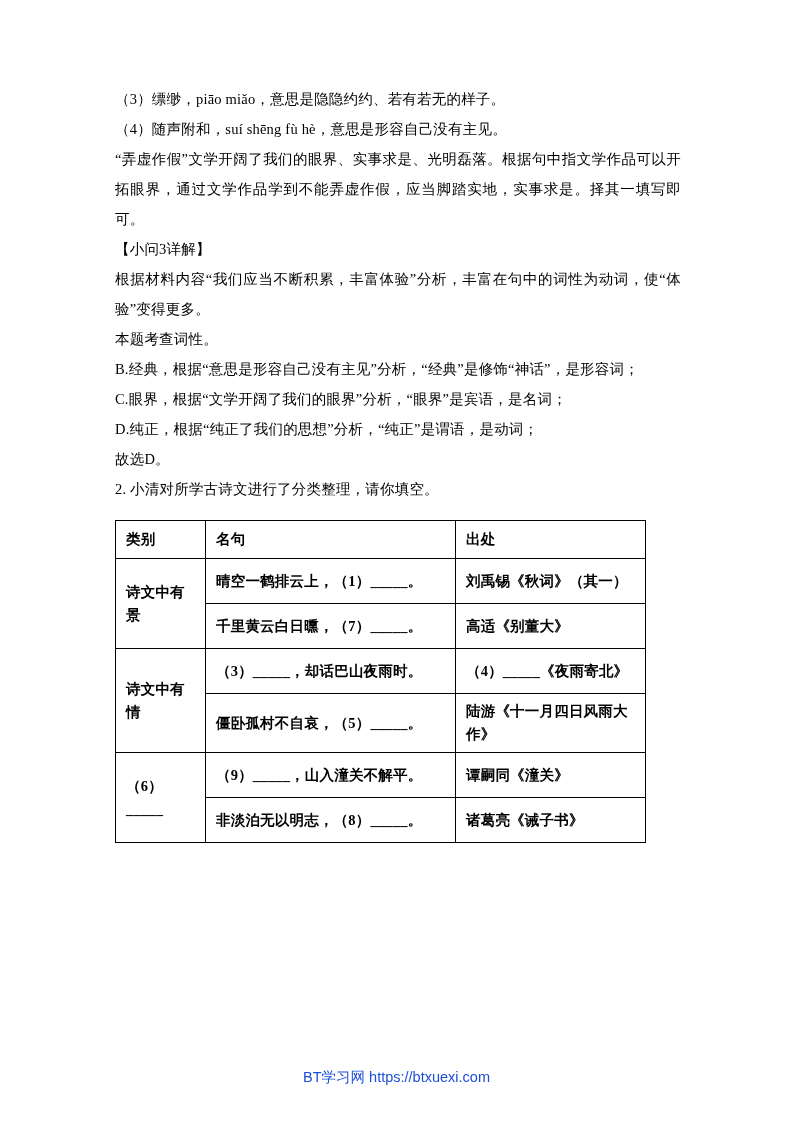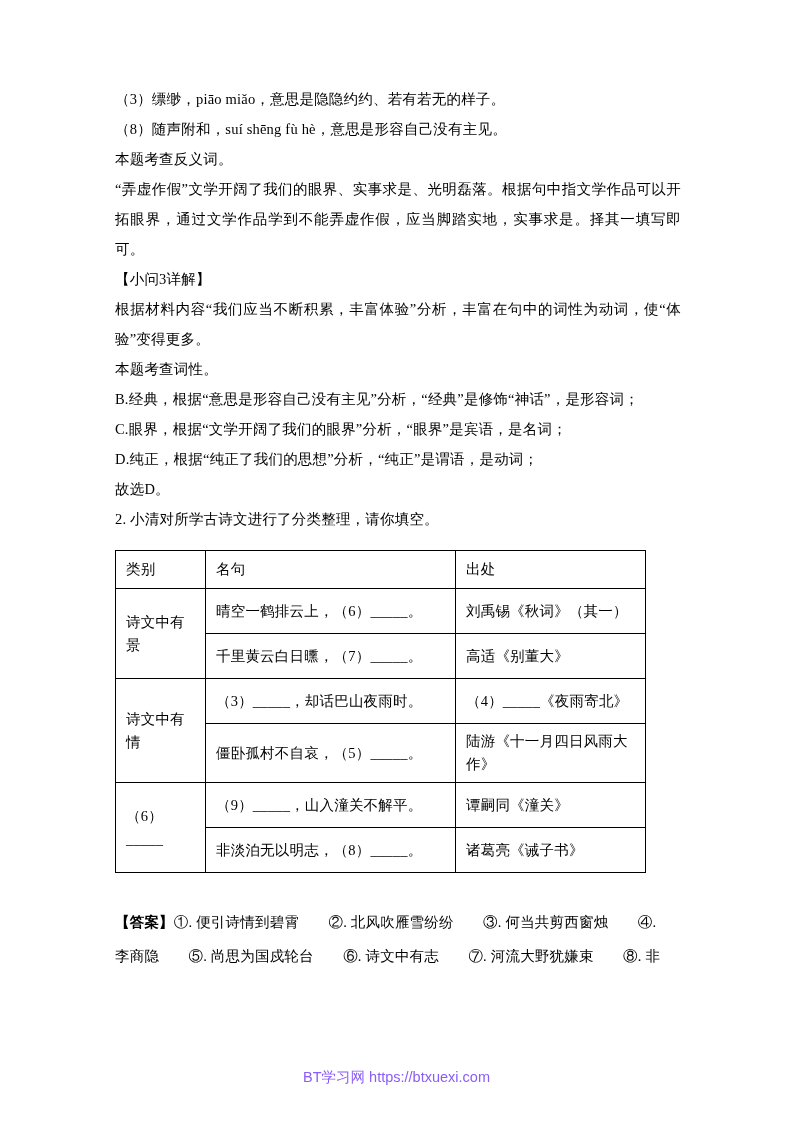--- a/index.html
+++ b/index.html
@@ -29,21 +29,21 @@
   table.q-table {
     border-collapse: collapse;
     table-layout: fixed;
     width: 530px;
     margin-top: 16px;
   }
   table.q-table th,
   table.q-table td {
     border: 1px solid #000000;
     font-size: 14.5px;
-    font-weight: normal;
+    font-weight: bold;
     text-align: left;
     vertical-align: middle;
     padding: 6px 10px;
     line-height: 23px;
     letter-spacing: 0.2px;
   }
   table.q-table th { height: 38px; }
   table.q-table td { height: 45px; }
   .answer {
     margin-top: 32px;
@@ -51,34 +51,33 @@
     line-height: 34px;
     letter-spacing: 0.2px;
   }
   .answer-label { font-weight: bold; }
   .footer {
     position: absolute;
     left: 0;
     right: 0;
     top: 1068px;
     text-align: center;
-    color: #8b5cf6;
+    color: #1d4ed8;
     font-size: 14.5px;
     font-family: "Liberation Sans", "DejaVu Sans", sans-serif;
   }
 </style>
 </head>
 <body>
 
 <div class="page">
   <div class="content">
 
     <p class="para">（3）缥缈，piāo miǎo，意思是隐隐约约、若有若无的样子。</p>
-    <p class="para">（8）随声附和，suí shēng fù hè，意思是形容自己没有主见。</p>
-    <p class="para">本题考查反义词。</p>
+    <p class="para">（4）随声附和，suí shēng fù hè，意思是形容自己没有主见。</p>
     <p class="para">“弄虚作假”文学开阔了我们的眼界、实事求是、光明磊落。根据句中指文学作品可以开拓眼界，通过文学作品学到不能弄虚作假，应当脚踏实地，实事求是。择其一填写即可。</p>
     <p class="para">【小问3详解】</p>
     <p class="para">根据材料内容“我们应当不断积累，丰富体验”分析，丰富在句中的词性为动词，使“体验”变得更多。</p>
     <p class="para">本题考查词性。</p>
     <p class="para">B.经典，根据“意思是形容自己没有主见”分析，“经典”是修饰“神话”，是形容词；</p>
     <p class="para">C.眼界，根据“文学开阔了我们的眼界”分析，“眼界”是宾语，是名词；</p>
     <p class="para">D.纯正，根据“纯正了我们的思想”分析，“纯正”是谓语，是动词；</p>
     <p class="para">故选D。</p>
     <p class="para">2. 小清对所学古诗文进行了分类整理，请你填空。</p>
 
@@ -89,21 +88,21 @@
         <col style="width:190px">
       </colgroup>
       <tbody>
           <tr>
         <th>类别</th>
         <th>名句</th>
         <th>出处</th>
       </tr>
       <tr>
         <td rowspan="2">诗文中有景</td>
-        <td>晴空一鹤排云上，（6）_____。</td>
+        <td>晴空一鹤排云上，（1）_____。</td>
         <td>刘禹锡《秋词》（其一）</td>
       </tr>
       <tr>
         <td>千里黄云白日曛，（7）_____。</td>
         <td>高适《别董大》</td>
       </tr>
       <tr>
         <td rowspan="2">诗文中有情</td>
         <td>（3）_____，却话巴山夜雨时。</td>
         <td>（4）_____《夜雨寄北》</td>
@@ -117,23 +116,19 @@
         <td>（9）_____，山入潼关不解平。</td>
         <td>谭嗣同《潼关》</td>
       </tr>
       <tr>
         <td>非淡泊无以明志，（8）_____。</td>
         <td>诸葛亮《诫子书》</td>
       </tr>
     </tbody>
       </table>
 
-    <div class="answer">
-      <div><span class="answer-label">【答案】</span><span>①. 便引诗情到碧霄　　②. 北风吹雁雪纷纷　　③. 何当共剪西窗烛　　④.</span></div>
-      <div><span>李商隐　　⑤. 尚思为国戍轮台　　⑥. 诗文中有志　　⑦. 河流大野犹嫌束　　⑧. 非</span></div>
-    </div>
 
   </div>
 
   <div class="footer">
     <span>BT学习网 https://btxuexi.com</span>
   </div>
 </div>
 
 </body></html>

